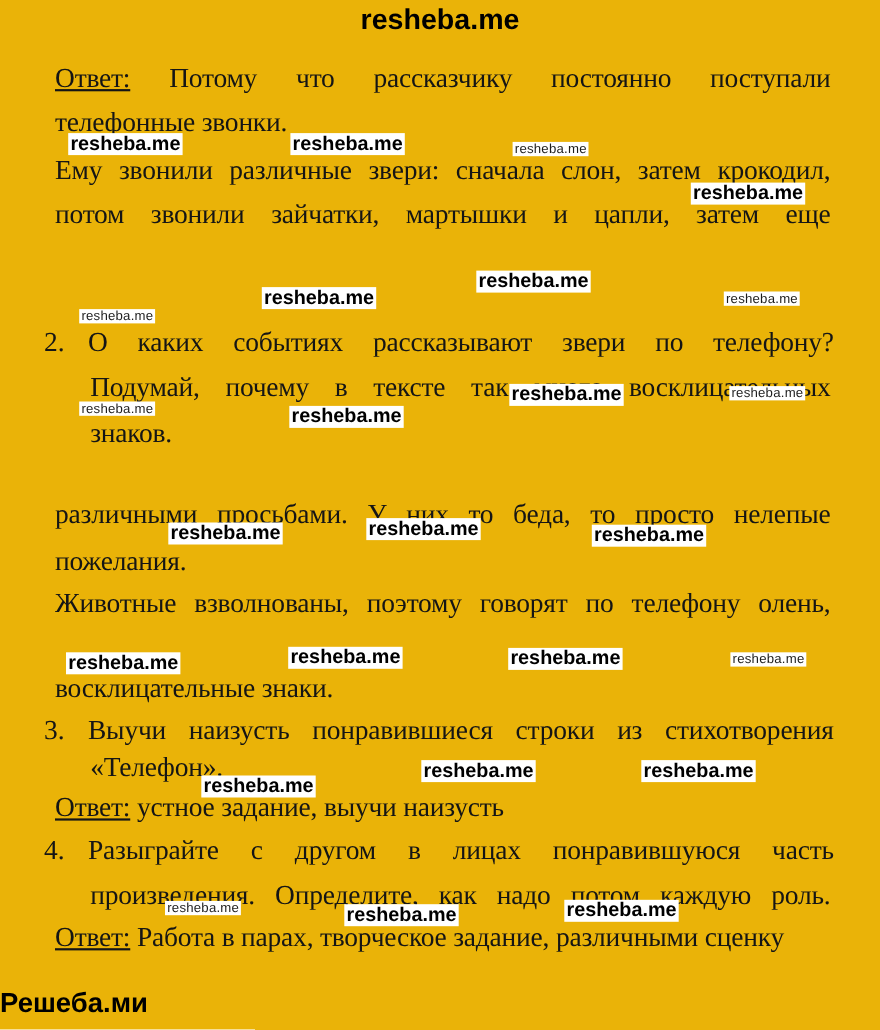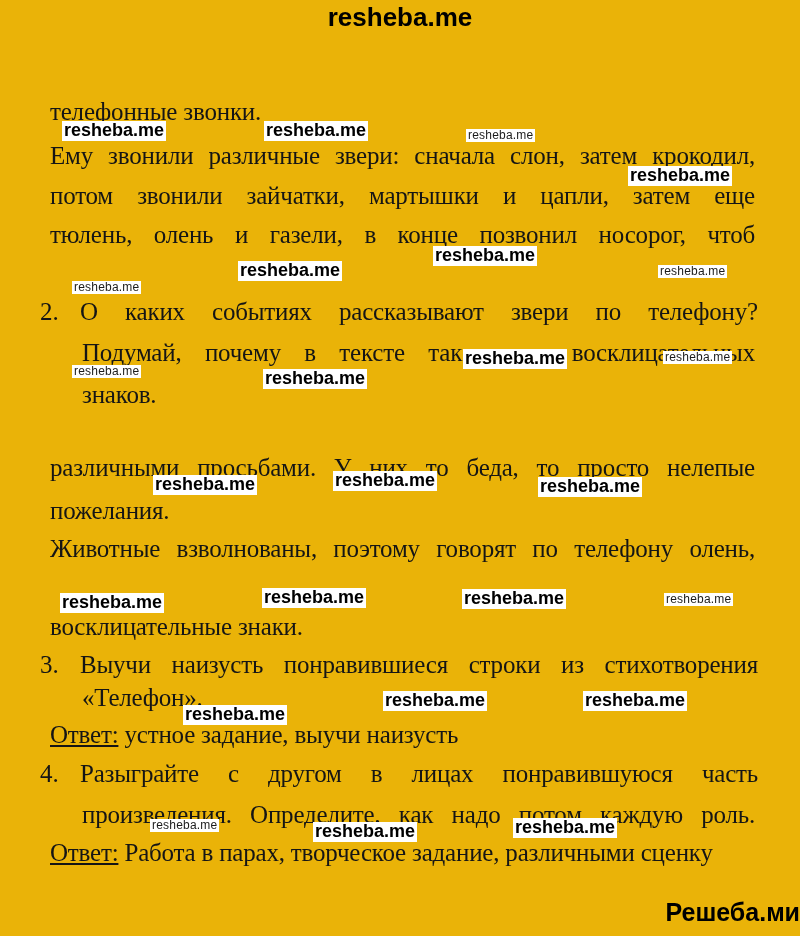--- a/index.html
+++ b/index.html
@@ -5,21 +5,21 @@
   html,body{margin:0;padding:0;background:#ffffff;}
   .page{
     position:relative;width:800px;height:936px;background:#eab308;
     font-family:"Liberation Serif", serif;color:#151515;overflow:hidden;
   }
   .hdr{
     position:absolute;top:2px;left:0;width:800px;text-align:center;
     font-family:"Liberation Sans", sans-serif;font-weight:700;font-size:26px;color:#000;
   }
   .ftr{
-    position:absolute;top:898px;left:0;width:800px;text-align:right;
+    position:absolute;top:898px;left:0;width:800px;text-align:left;
     font-family:"Liberation Sans", sans-serif;font-weight:700;font-size:25px;color:#000;
   }
   .ln{
     position:absolute;left:50px;width:705px;font-size:25px;line-height:34px;
     white-space:nowrap;letter-spacing:-0.2px;
   }
   .ln.just{white-space:normal;text-align:justify;text-align-last:justify;}
   .ln.ind{left:82px;width:673px;}
   .num{position:absolute;left:40px;width:40px;font-size:25px;line-height:34px;}
   .u{text-decoration:underline;}
@@ -30,25 +30,25 @@
   .wm.b{font-weight:700;font-size:18px;color:#000;}
   .wm.l{font-weight:400;font-size:12px;color:#1c1c1c;letter-spacing:0.2px;}
 </style>
 </head>
 <body>
 
 <div class="page">
 
   <div class="hdr">resheba.me</div>
 
+  <div class="ln just" style="top:55px"><span class="u">Ответ:</span> <span>Потому что рассказчику постоянно поступали</span></div>
   <div class="ln just" style="top:139px">Ему звонили различные звери: сначала слон, затем крокодил,</div>
 
   <div class="ln" style="top:95px">телефонные звонки.</div>
   <div class="ln just" style="top:179px">потом звонили зайчатки, мартышки и цапли, затем еще</div>
-  <div class="ln just" style="top:218px">тюлень, олень и газели, в конце позвонил носорог, чтоб</div>
 
   <div class="num" style="top:295px">2.</div>
   <div class="ln just ind" style="top:295px;left:80px;width:678px">О каких событиях рассказывают звери по телефону?</div>
   <div class="ln just ind" style="top:336px">Подумай, почему в тексте так много восклицательных</div>
   <div class="ln ind" style="top:378px">знаков.</div>
 
   <div class="ln" style="top:494px">пожелания.</div>
   <div class="ln just" style="top:451px">различными просьбами. У них то беда, то просто нелепые</div>
 
   <div class="ln just" style="top:532px">Животные взволнованы, поэтому говорят по телефону олень,</div>

